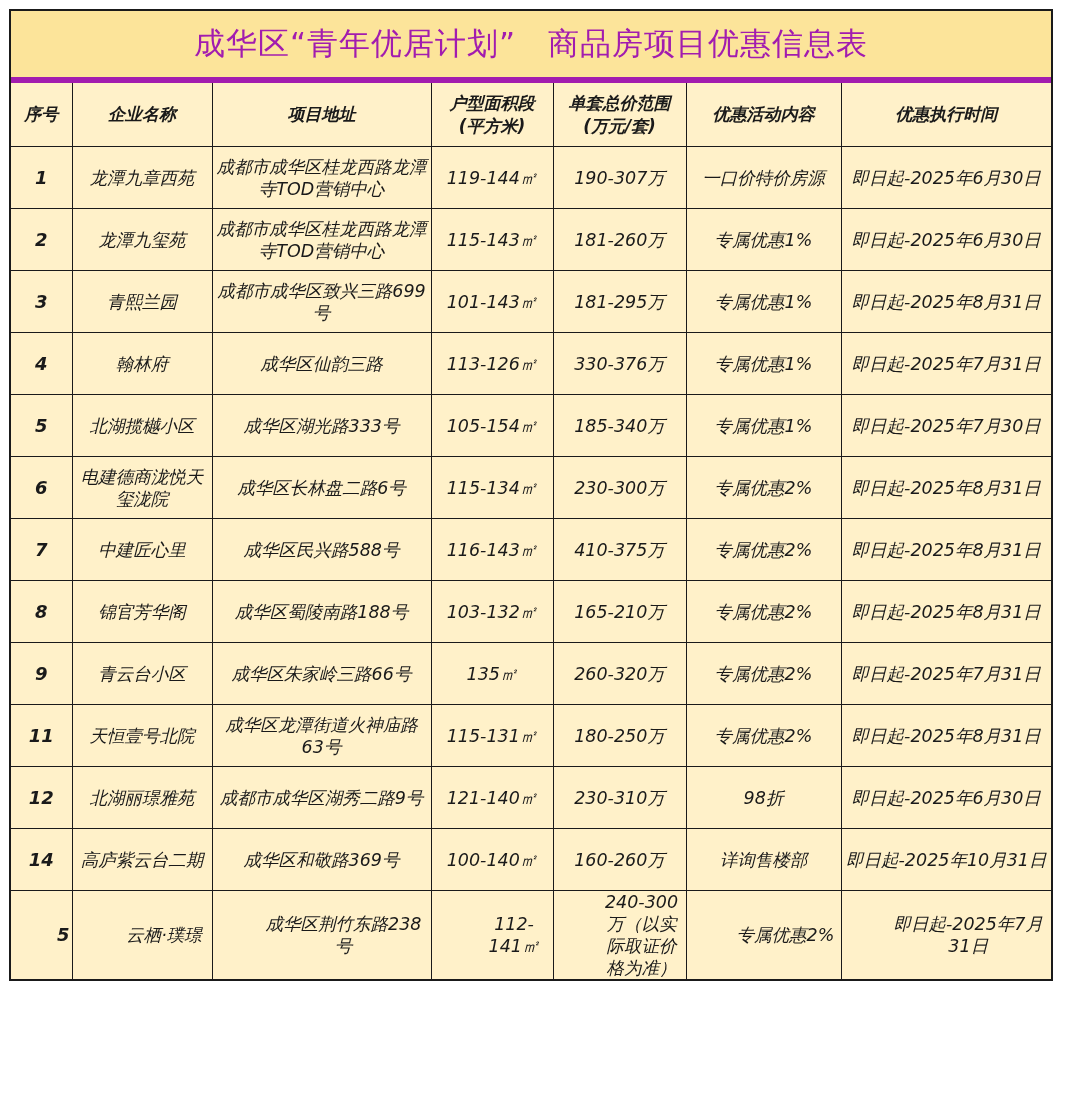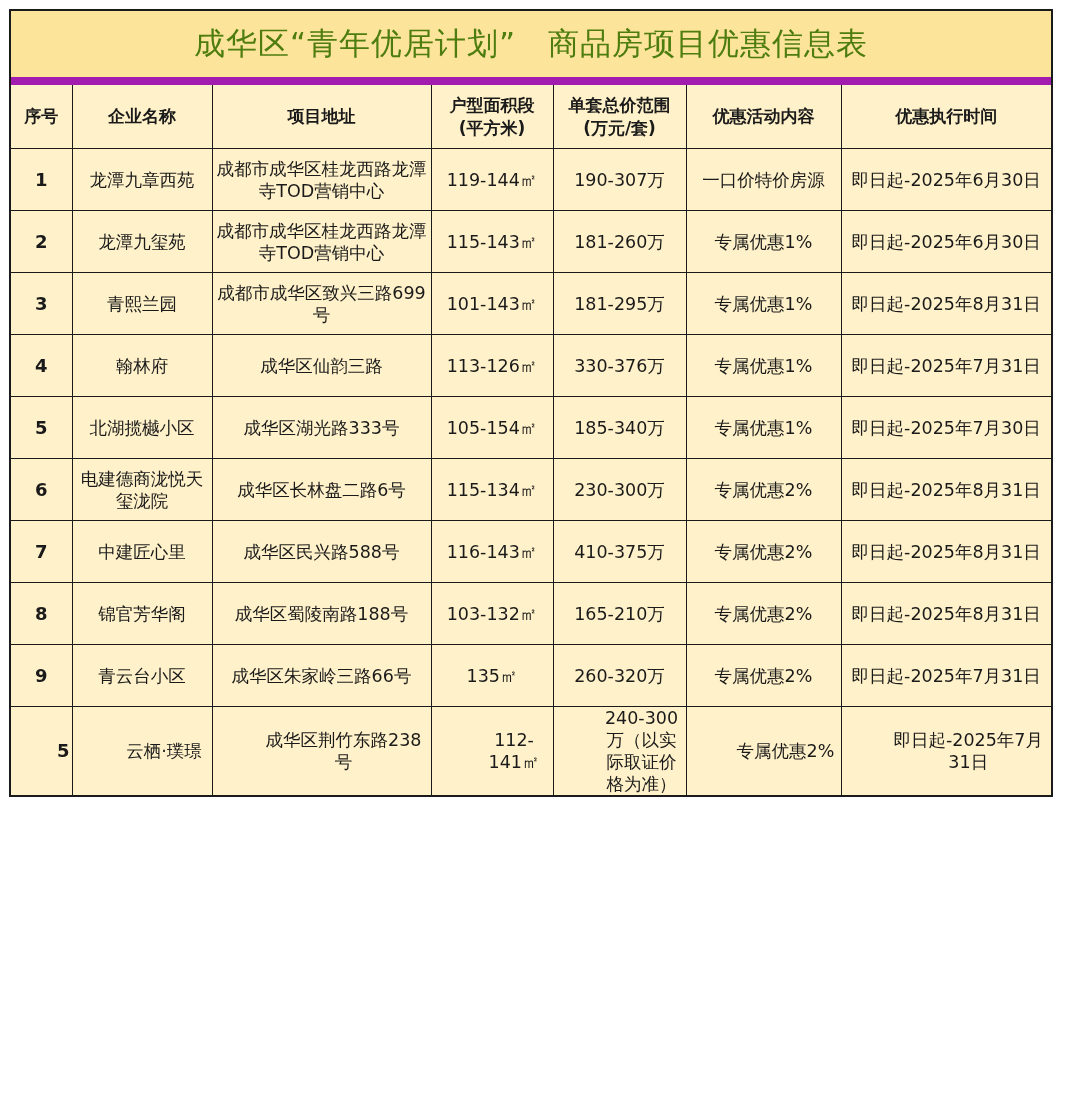--- a/index.html
+++ b/index.html
@@ -14,32 +14,33 @@
   .sheet {
     position: absolute;
     left: 9px; top: 9px;
     width: 1044px;
     border: 2px solid #1a1a1a;
     box-sizing: border-box;
   }
   .title {
     height: 66px;
     background: #fce49a;
-    border-bottom: 8px solid #a21caf;
+    border-bottom: 6px solid #a21caf;
     display: flex; align-items: center; justify-content: center;
     font-size: 31px;
     letter-spacing: 1px;
-    color: #4d7c0f;
+    color: #a21caf;
     white-space: pre;
   }
   table {
     border-collapse: collapse;
     width: 100%;
     table-layout: fixed;
     background: #fff1c9;
+    font-style: italic;
   }
   td, th {
     border: 1.5px solid #1a1a1a;
     text-align: center;
     vertical-align: middle;
     padding: 0 2px;
     font-size: 17.5px;
     line-height: 22px;
     color: #1a1a1a;
     overflow: hidden;
@@ -172,20 +173,47 @@
         <tr>
           <td class="idx">9</td>
           <td>青云台小区</td>
           <td>成华区朱家岭三路66号</td>
           <td>135㎡</td>
           <td>260-320万</td>
           <td>专属优惠2%</td>
           <td>即日起-2025年7月31日</td>
         </tr>
         <tr>
+          <td class="idx">11</td>
+          <td>天恒壹号北院</td>
+          <td>成华区龙潭街道火神庙路63号</td>
+          <td>115-131㎡</td>
+          <td>180-250万</td>
+          <td>专属优惠2%</td>
+          <td>即日起-2025年8月31日</td>
+        </tr>
+        <tr>
+          <td class="idx">12</td>
+          <td>北湖丽璟雅苑</td>
+          <td>成都市成华区湖秀二路9号</td>
+          <td>121-140㎡</td>
+          <td>230-310万</td>
+          <td>98折</td>
+          <td>即日起-2025年6月30日</td>
+        </tr>
+        <tr>
+          <td class="idx">14</td>
+          <td>高庐紫云台二期</td>
+          <td>成华区和敬路369号</td>
+          <td>100-140㎡</td>
+          <td>160-260万</td>
+          <td>详询售楼部</td>
+          <td>即日起-2025年10月31日</td>
+        </tr>
+        <tr>
           <td class="idx">5</td>
           <td>云栖·璞璟</td>
           <td>成华区荆竹东路238号</td>
           <td>112-141㎡</td>
           <td>240-300万（以实际取证价格为准）</td>
           <td>专属优惠2%</td>
           <td>即日起-2025年7月31日</td>
         </tr>
       </tbody>
   </table>

